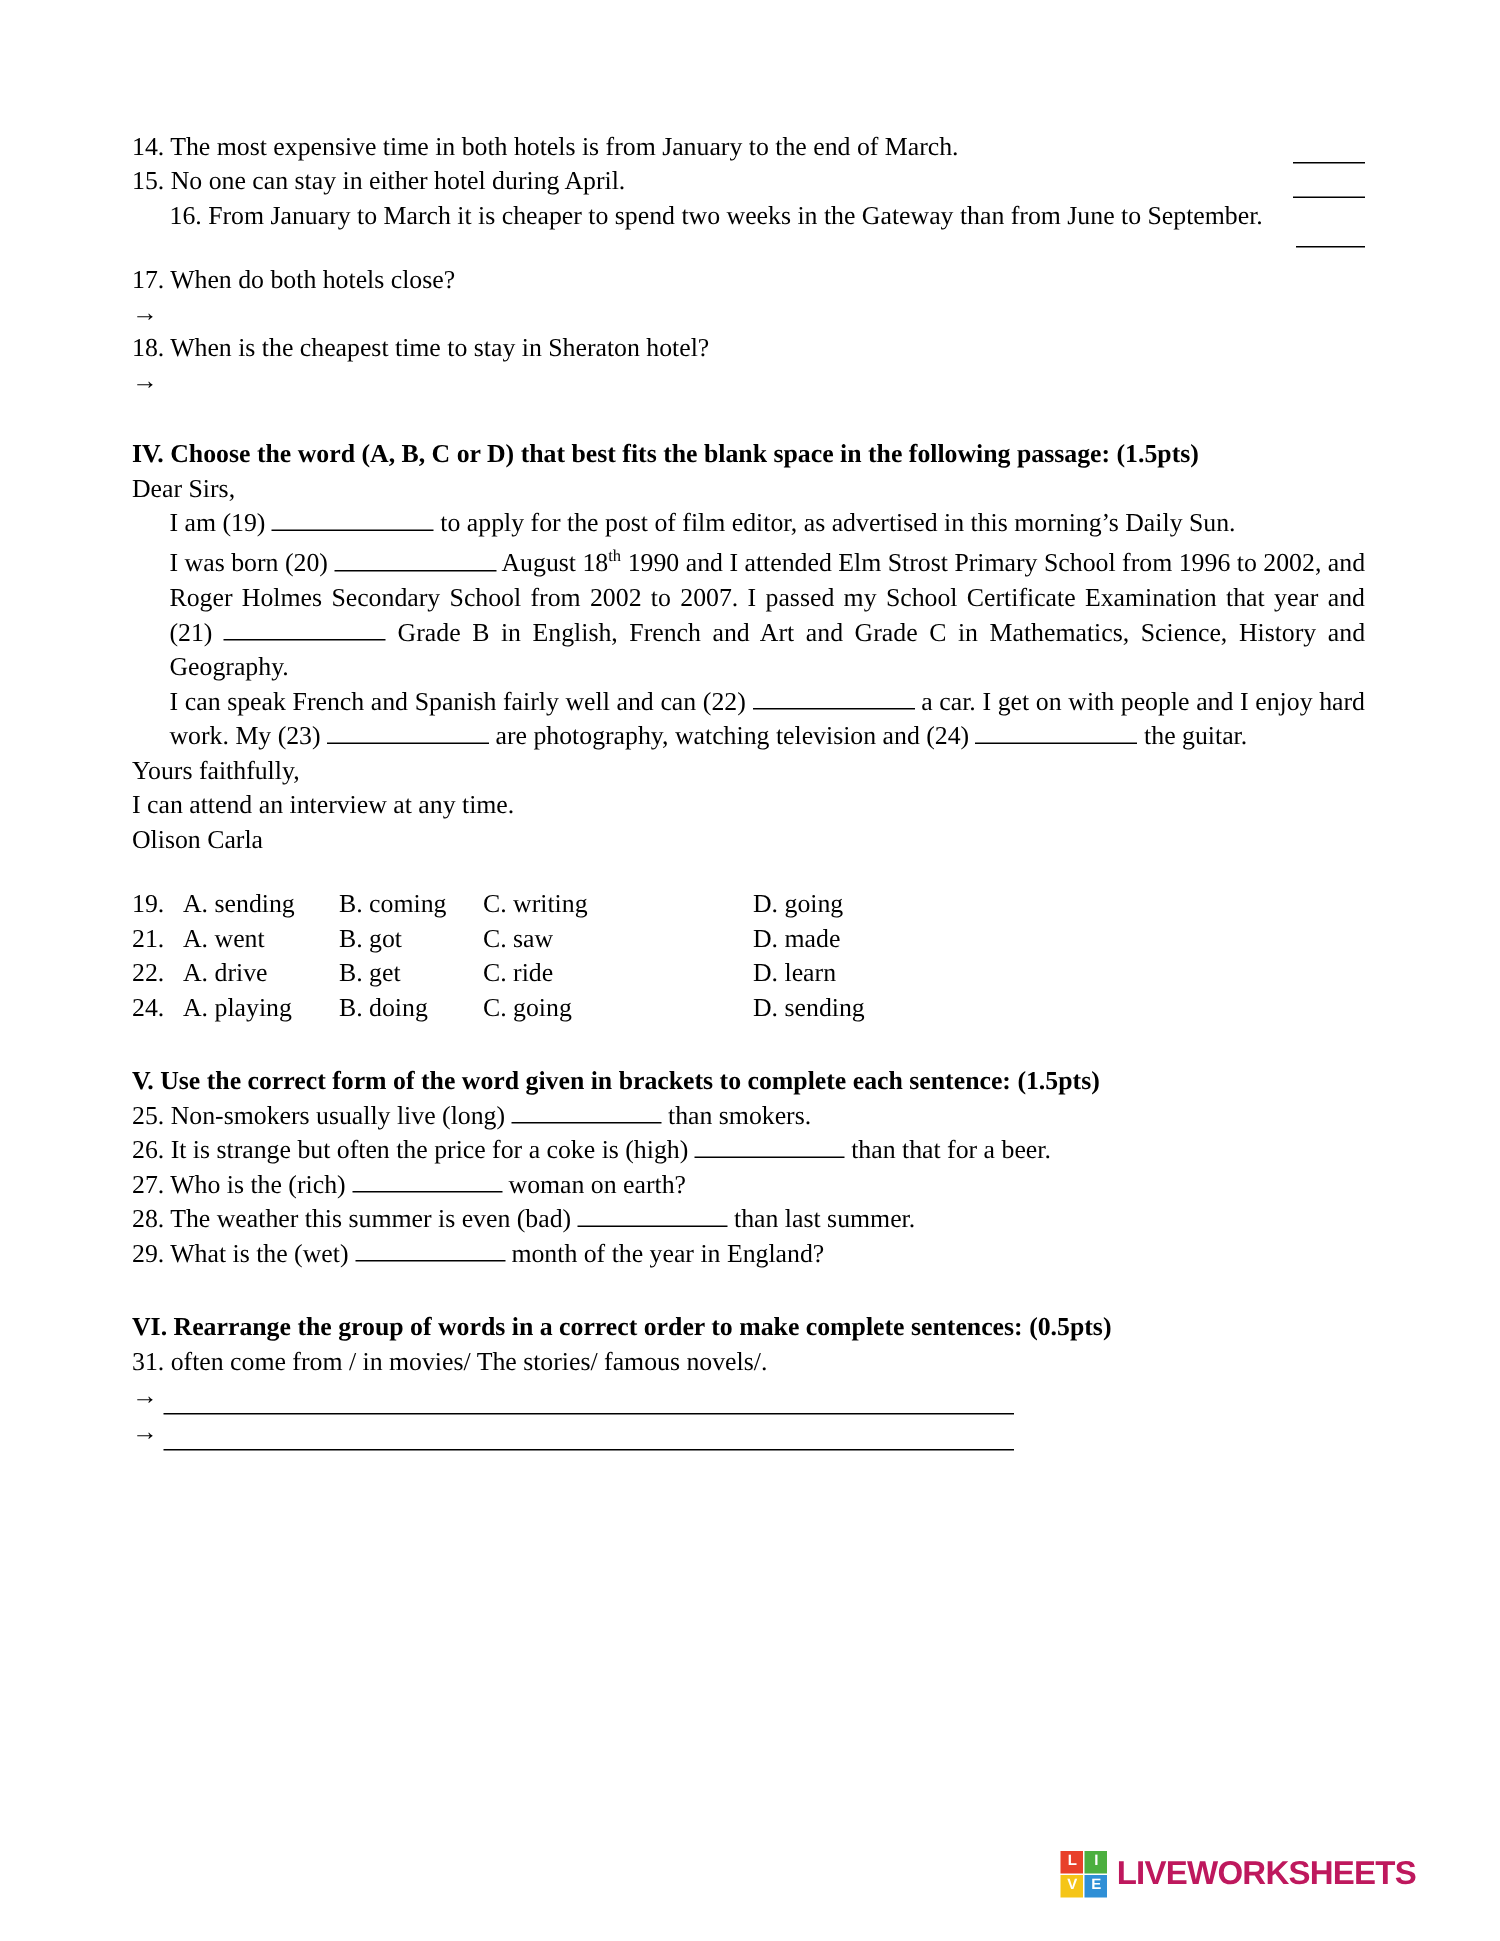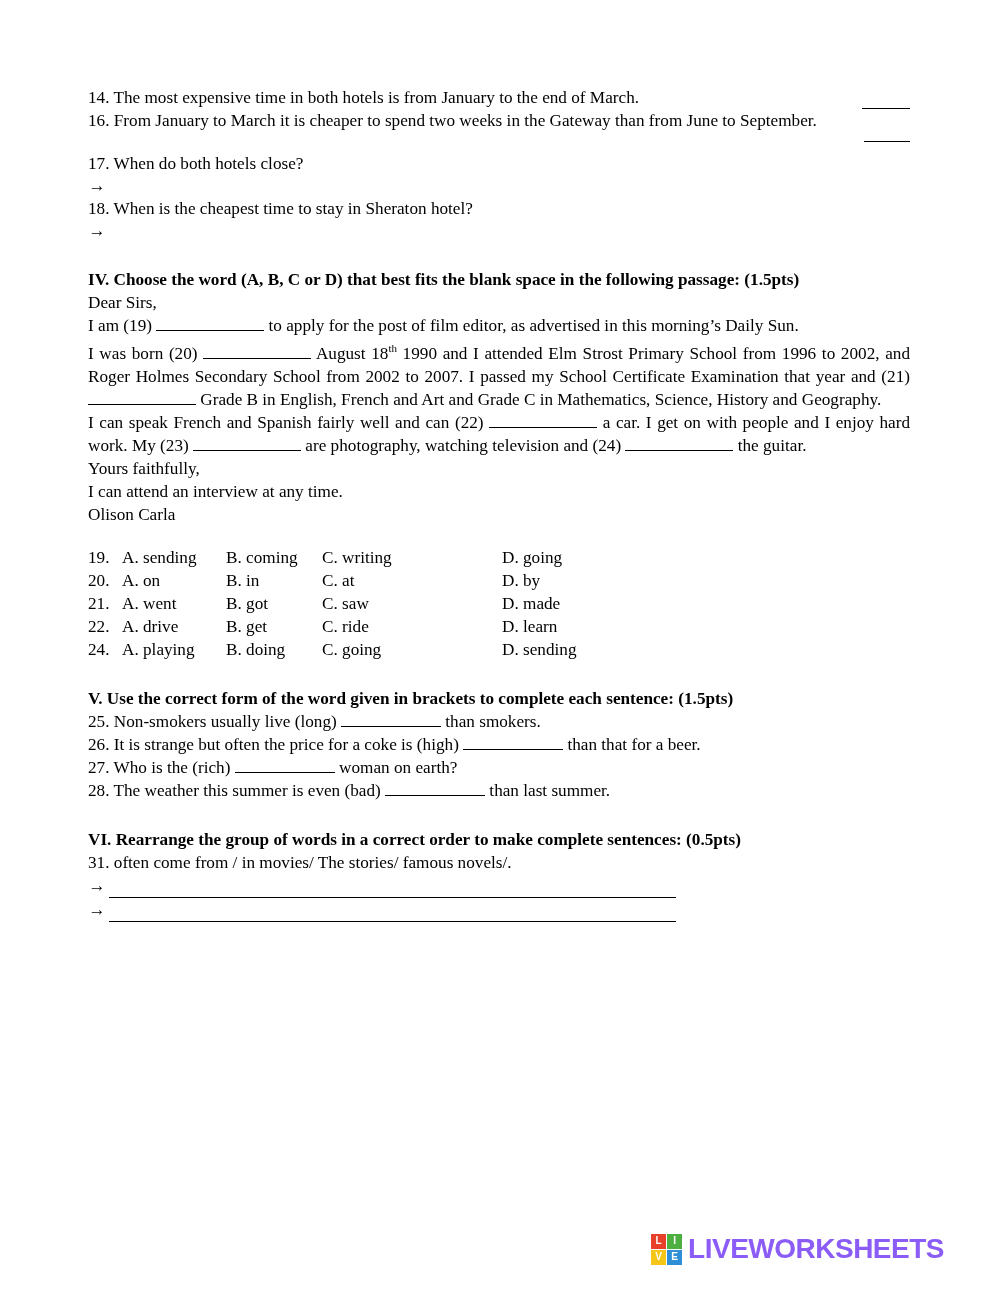--- a/index.html
+++ b/index.html
@@ -29,20 +29,21 @@
     width: 822px;
   }
   .line {
     font-size: 17.2px;
     line-height: 23px;
     text-align: justify;
   }
   .just {
     text-align: justify;
     text-align-last: left;
+    margin-left: 25px;
   }
   .blank-tail {
     display: inline-block;
     float: right;
     border-bottom: 1px solid #000;
     width: 46px;
     height: 14px;
     margin-right: 0px;
   }
   .rowflex {
@@ -138,36 +139,40 @@
     color: #ffffff;
     line-height: 1;
   }
   .lm.red { background: #e8402a; }
   .lm.green { background: #4caf3f; }
   .lm.yellow { background: #f5c518; color: #ffffff; }
   .lm.blue { background: #2f8fd6; }
   .logo-text {
     font-family: "Liberation Sans", sans-serif;
     font-weight: bold;
-    font-size: 28px;
+    font-size: 22px;
     letter-spacing: -0.5px;
-    color: #8b5cf6;
+    color: #be185d;
   }
 </style>
 </head>
 <body>
 
 <div class="page">
   <div class="content">
 
     <div class="rowflex">
       <span class="txt"><span>14.</span> <span>The most expensive time in both hotels is from January to the end of March.</span></span>
       <span class="underscore"></span>
     </div>
 
+    <div class="rowflex">
+      <span class="txt"><span>15.</span> <span>No one can stay in either hotel during April.</span></span>
+      <span class="underscore"></span>
+    </div>
 
     <div>
       <div class="line just" style="position:relative;">
         <span class="blank-tail" style="float:right; position:relative; top:18px;"></span>
         <span>16. From January to March it is cheaper to spend two weeks in the Gateway than from June to September.</span>
       </div>
     </div>
 
     <div class="gap-md"></div>
 
@@ -215,27 +220,20 @@
     <div class="gap-md"></div>
 
     <table class="mcq">
       <tbody>
           <tr>
         <td class="c0" style="width:34px;">19.</td>
         <td class="c1" style="width:104px;">A. sending</td>
         <td class="c2" style="width:96px;">B. coming</td>
         <td class="c2" style="width:180px;">C. writing</td>
         <td class="c3">D. going</td>
-      </tr>
-      <tr>
-        <td class="c0">20.</td>
-        <td class="c1">A. on</td>
-        <td class="c2">B. in</td>
-        <td class="c2">C. at</td>
-        <td class="c3">D. by</td>
       </tr>
       <tr>
         <td class="c0">21.</td>
         <td class="c1">A. went</td>
         <td class="c2">B. got</td>
         <td class="c2">C. saw</td>
         <td class="c3">D. made</td>
       </tr>
       <tr>
         <td class="c0">22.</td>
@@ -275,20 +273,26 @@
       <span>Who is the (rich)</span>
       <span class="blk-sm"></span>
       <span>woman on earth?</span>
     </div>
     <div class="line">
       <span>28.</span>
       <span>The weather this summer is even (bad)</span>
       <span class="blk-sm"></span>
       <span>than last summer.</span>
     </div>
+    <div class="line">
+      <span>29.</span>
+      <span>What is the (wet)</span>
+      <span class="blk-sm"></span>
+      <span>month of the year in England?</span>
+    </div>
 
     <div class="gap-lg"></div>
 
     <div class="heading">VI. Rearrange the group of words in a correct order to make complete sentences: (0.5pts)</div>
 
     <div class="line">
       <span>31.</span>
       <span>often come from / in movies/ The stories/ famous novels/.</span>
     </div>
     <div class="arrow-line">

